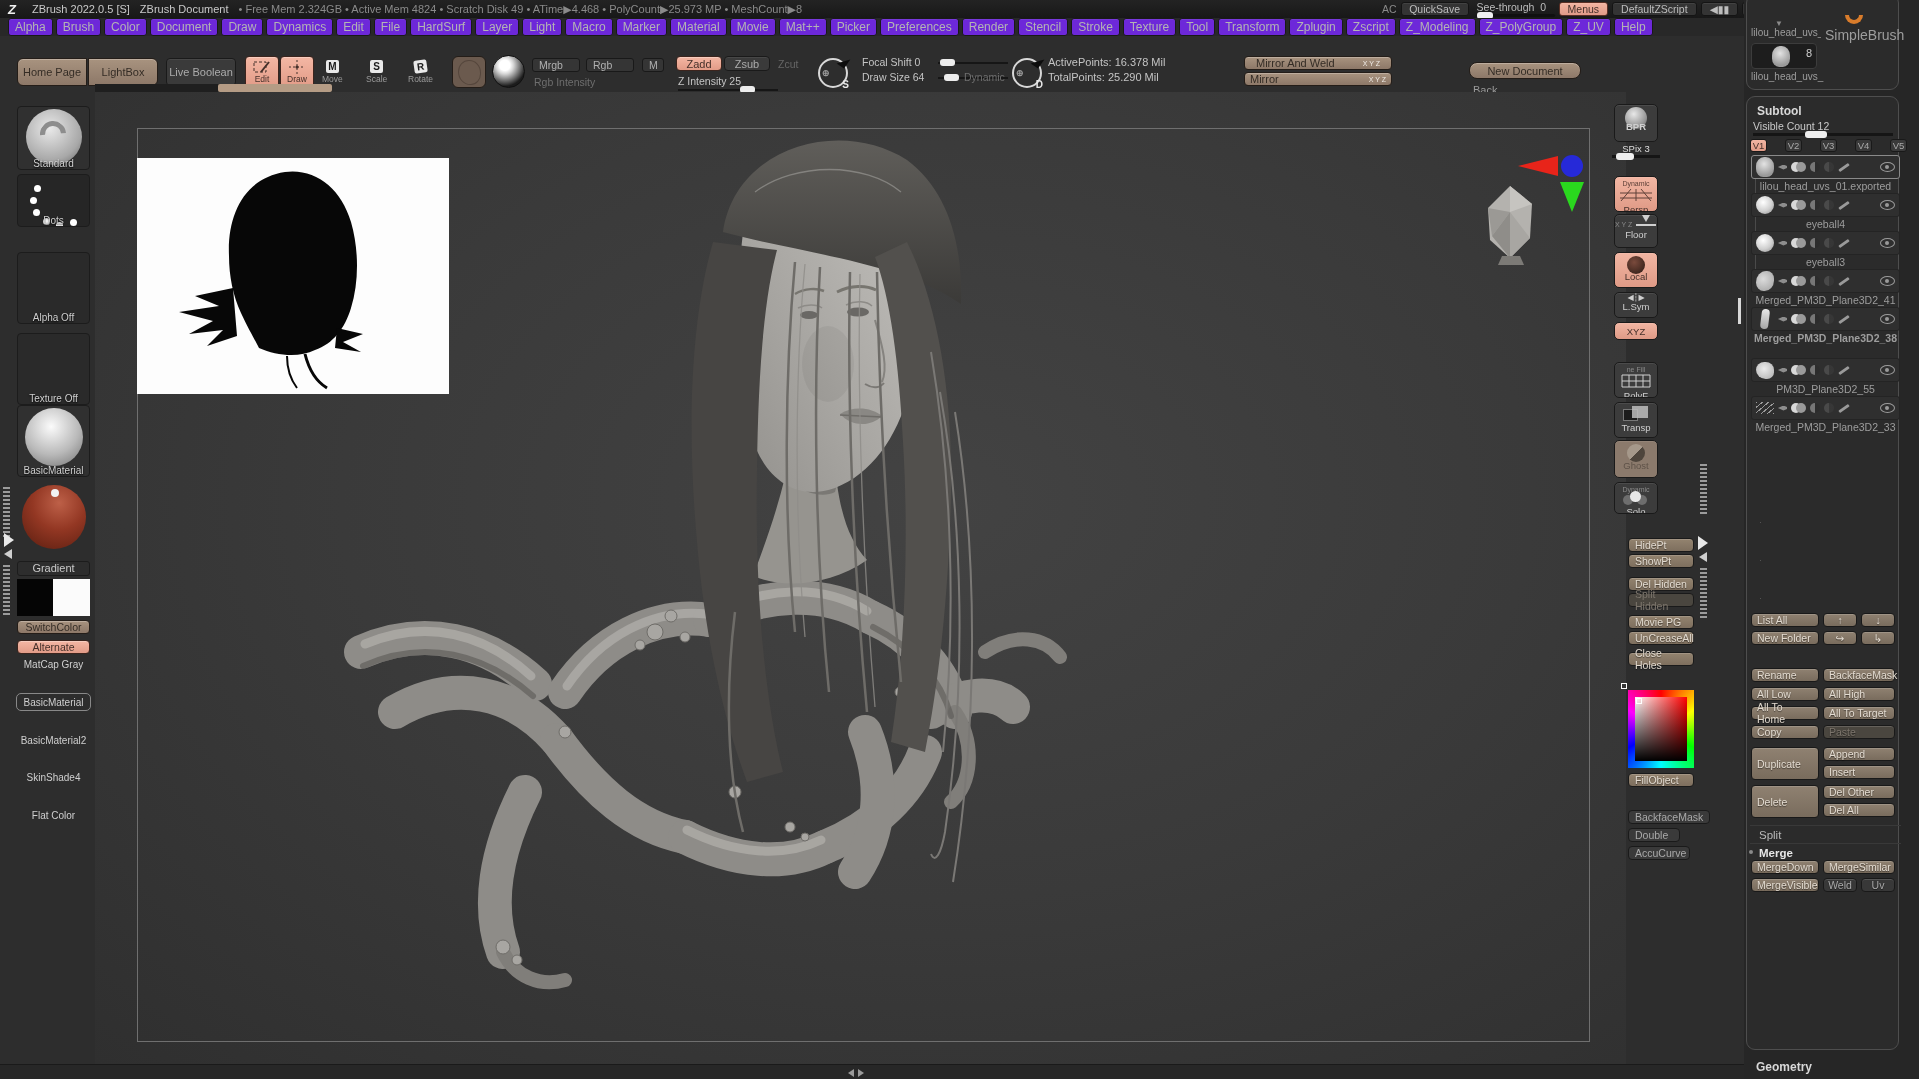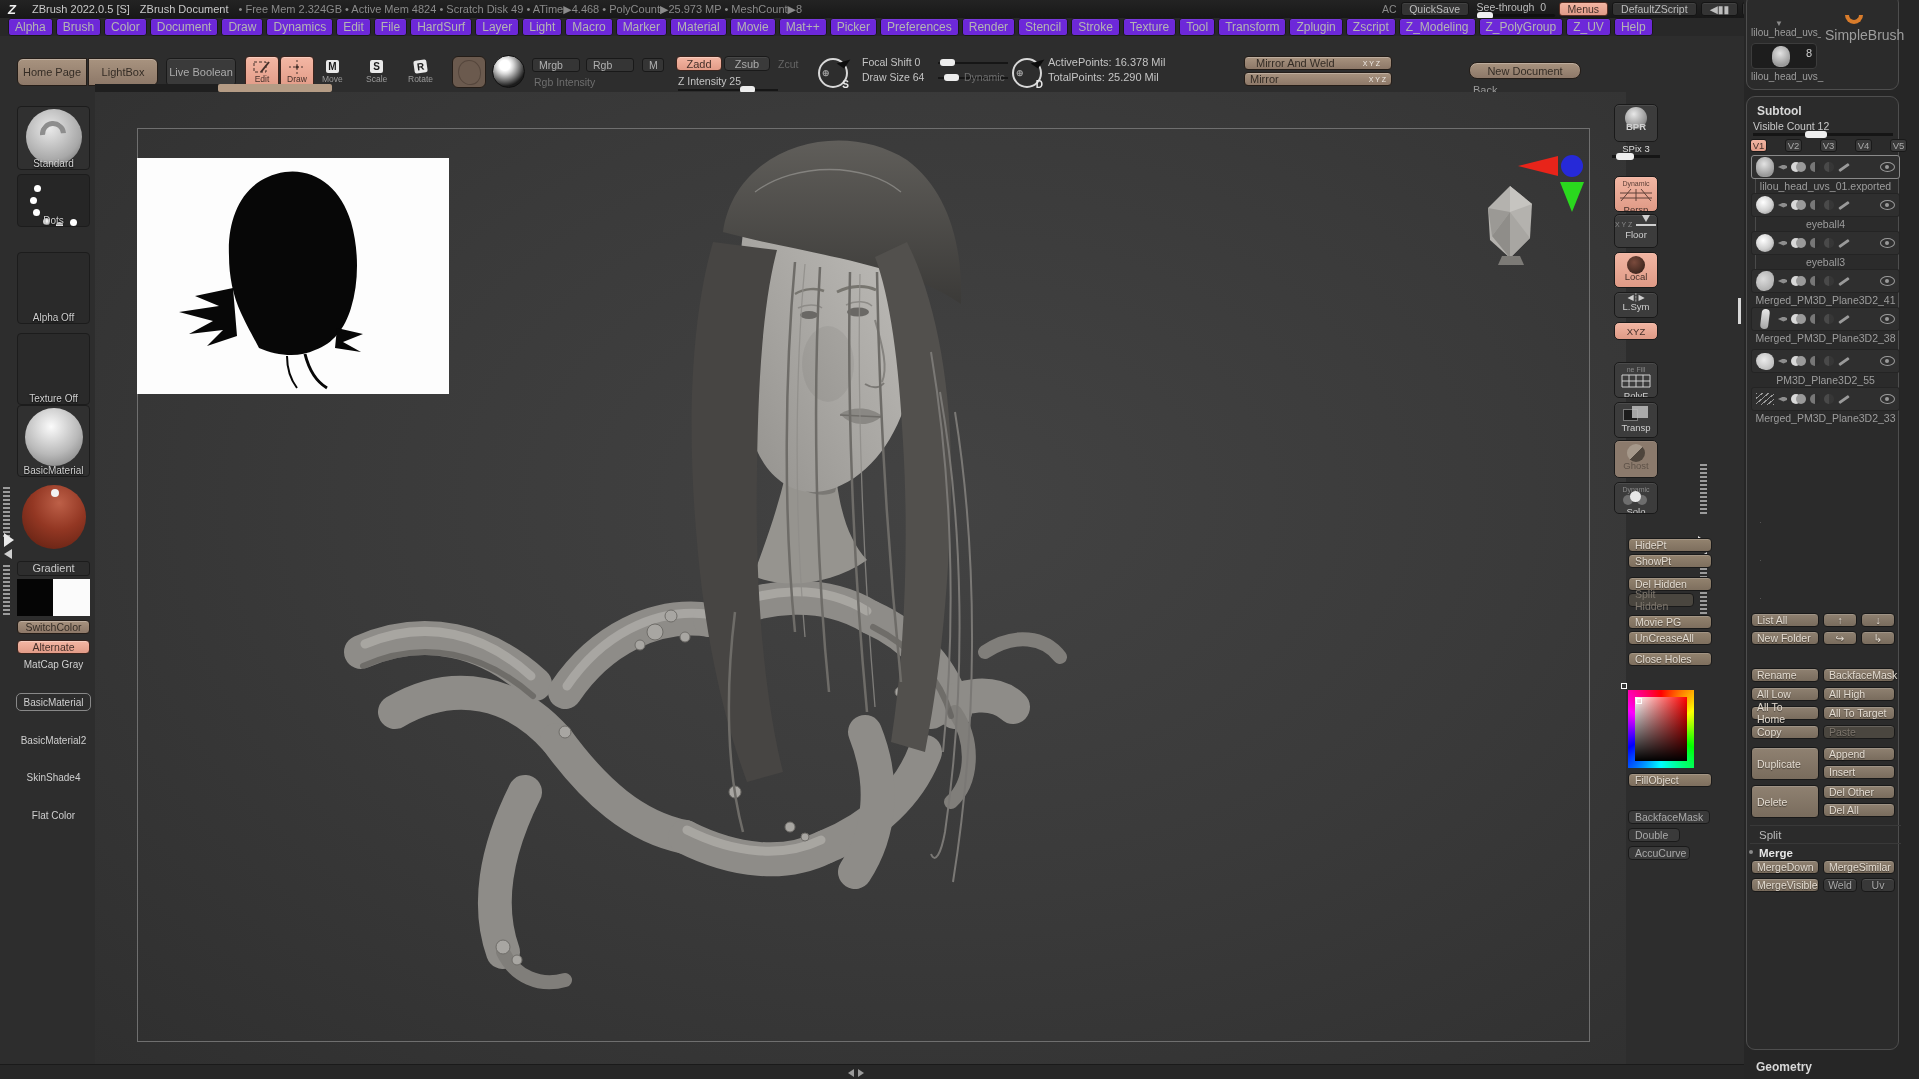--- a/index.html
+++ b/index.html
@@ -88,21 +88,21 @@
   
   .shelf-tile { position:absolute; left:1614px; width:44px; border-radius:5px; border:1px solid #1a1a1a;
     background:#3c3c3c; color:#cfcfcf; font-size:9.5px; text-align:center;
     box-shadow:inset 0 1px 0 rgba(255,255,255,.08); overflow:hidden; }
   .shelf-tile.pinkt { background:linear-gradient(#f2b6a3,#df9a86); color:#45302a; }
   .shelf-tile.tant { background:#8b7a6c; color:#5e5248; }
   .shelf-tiny { font-size:7px; color:#8a8a8a; line-height:7px; }
   .geo-btn { position:absolute; left:1628px; height:14px; border-radius:4px; font-size:10.5px;
     display:flex; align-items:center; padding:0 6px; border:1px solid #1a1a1a; }
   .gtan { background:linear-gradient(#93836f,#7e6f5e); color:#e2dacf; text-shadow:0 1px 1px rgba(0,0,0,.5);
-    box-shadow:inset 0 1px 0 rgba(255,255,255,.15); width:84px; }
+    box-shadow:inset 0 1px 0 rgba(255,255,255,.15); width:66px; }
   .gdim { background:#4a463f; color:#7c756c; width:66px; }
   .gdark { background:#3a3a3a; color:#a9a9a9; }
 
   
   #picker { position:absolute; left:1628px; top:690px; width:66px; height:78px; padding:7px;
     background:conic-gradient(#f00,#ff0,#0f0,#0ff,#00f,#f0f,#f00); }
   #picker .sv { position:relative; width:100%; height:100%;
     background:linear-gradient(to top, #000, rgba(0,0,0,0)), linear-gradient(to right, #fff, #f00); }
   #picker .mark { position:absolute; left:1px; top:1px; width:6px; height:6px; border:1.5px solid #fff;
     background:transparent; }
@@ -698,21 +698,21 @@
               <span class="ic-dot" style="background:#d8d8d8;margin-right:-9px;"></span>
               <span class="ic-dot" style="background:#9a9a9a;"></span>
               <span class="ic-dot" style="background:linear-gradient(90deg,#777 50%,#2c2c2c 50%);"></span>
               <span class="ic-dot" style="background:linear-gradient(90deg,#555 50%,#3a3a3a 50%);opacity:.7;"></span>
               <span class="ic-pen"></span>
               <span class="ic-eye" style="margin-left:auto;"></span>
             </div>
             <div class="st-name">Merged_PM3D_Plane3D2_41</div>
           </div>
 
-          <div class="subtool-row" style="position:relative;margin-bottom:5px;">
+          <div class="subtool-row" style="position:relative;margin-bottom:14px;font-weight:bold;">
             <div class="st-thumbbar">
               <span class="thumb thumb-branch"></span>
               <span class="ic-brushmini"></span>
               <span class="ic-dot" style="background:#d8d8d8;margin-right:-9px;"></span>
               <span class="ic-dot" style="background:#9a9a9a;"></span>
               <span class="ic-dot" style="background:linear-gradient(90deg,#777 50%,#2c2c2c 50%);"></span>
               <span class="ic-dot" style="background:linear-gradient(90deg,#555 50%,#3a3a3a 50%);opacity:.7;"></span>
               <span class="ic-pen"></span>
               <span class="ic-eye" style="margin-left:auto;"></span>
             </div>

